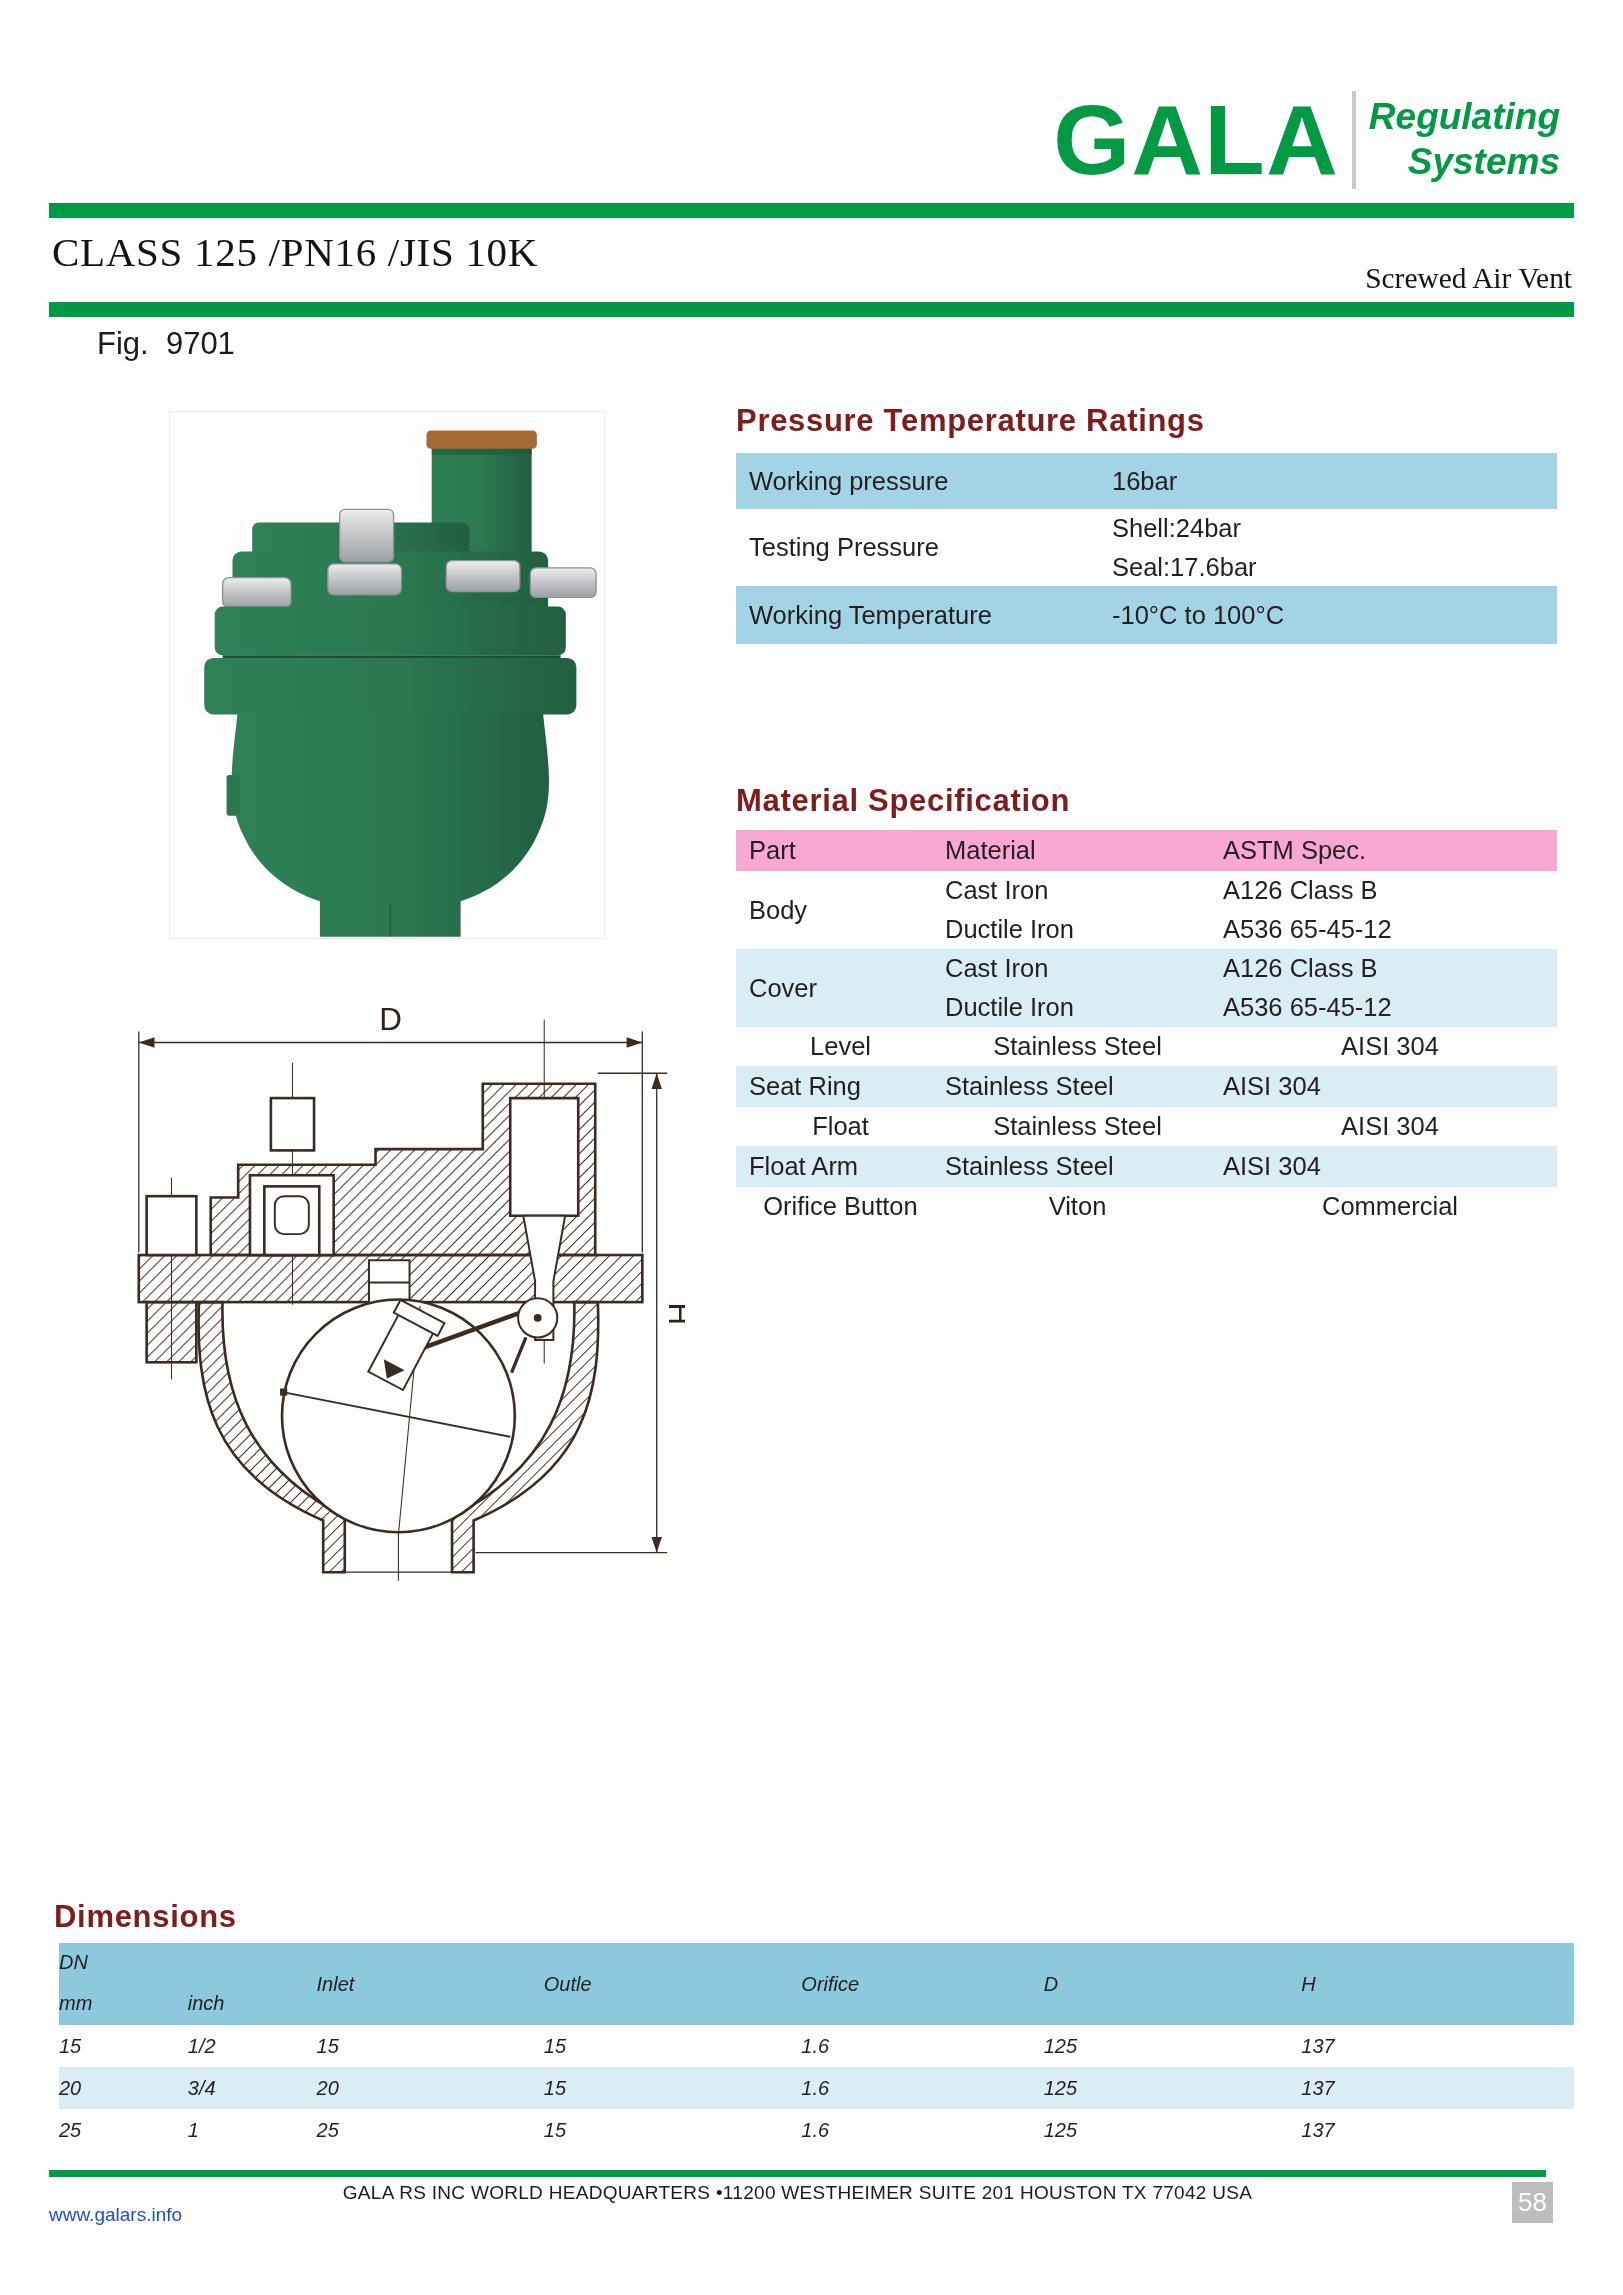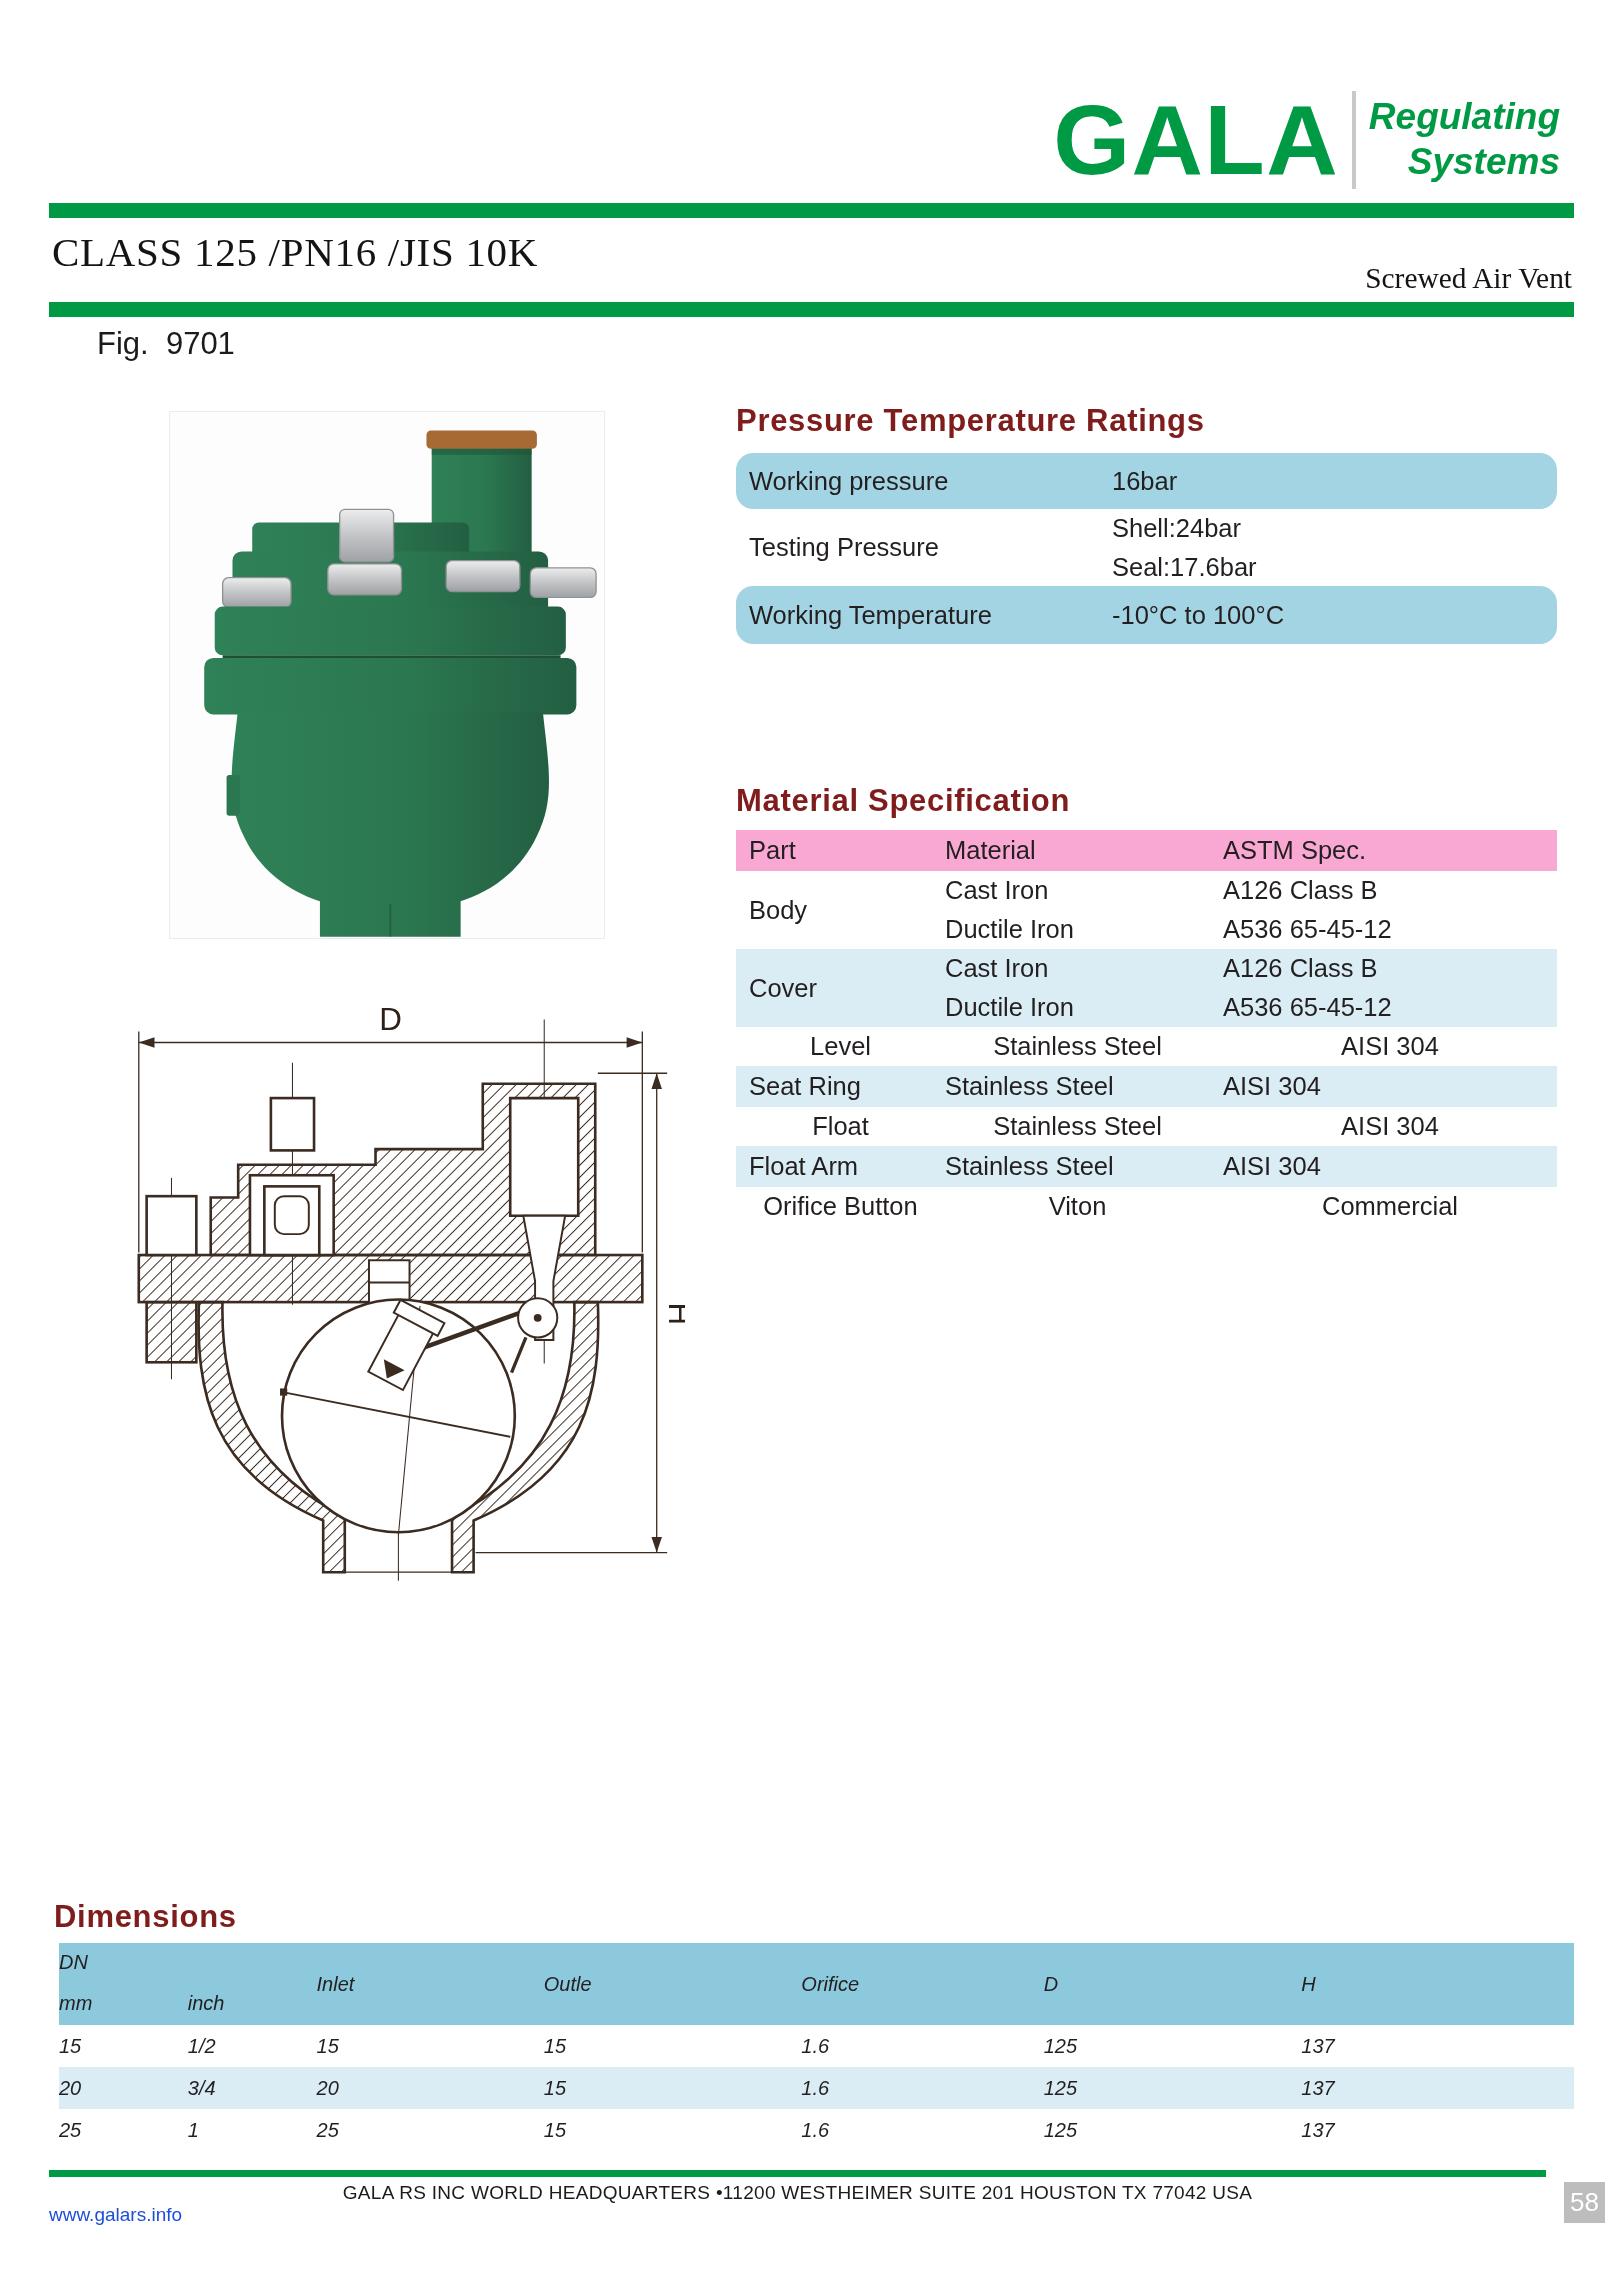--- a/index.html
+++ b/index.html
@@ -24,21 +24,21 @@
   .photo-box svg { width:100%; height:100%; display:block; }
 
   
   .sec-heading { position:absolute; font-size:31px; font-weight:bold; color:#7f1d1d; letter-spacing:0.7px; }
   .h-pressure { left:736px; top:403px; }
   .h-material { left:736px; top:783px; }
   .h-dimensions { left:54px; top:1899px; }
 
   
   .pt-table { position:absolute; left:736px; top:453px; width:821px; font-size:25.5px; }
-  .pt-row { display:flex; align-items:center;border-radius:17px; }
+  .pt-row { display:flex; align-items:center; }
   .pt-row.blue { background:#A3D4E3; }
   .pt-r1 { height:56px; }
   .pt-r2 { height:77px; }
   .pt-r3 { height:58px; }
   .pt-label { width:376px; padding-left:13px; box-sizing:border-box; }
   .pt-value { flex:1; }
   .pt-value .vline { line-height:1.5; }
 
   
   .mat-wrap { position:absolute; left:736px; top:830px; width:821px; }
@@ -62,21 +62,21 @@
   .dim-table td { vertical-align:middle; padding:0; }
   .dim-hdr { background:#8DC9DC; }
   .dim-hdr-r1 { height:39px; }
   .dim-hdr-r2 { height:43px; }
   .dim-row { height:42px; }
 
   
   .footer-bar { position:absolute; left:49px; top:2170px; width:1497px; height:7.2px; background:#009A44; }
   .footer-text { position:absolute; left:49px; top:2182px; width:1497px; text-align:center; font-size:19px; color:#1d1b1a; letter-spacing:0.3px; }
   .footer-url { position:absolute; left:49px; top:2204px; width:1497px; text-align:left; font-size:19px; color:#1d4ed8; }
-  .page-num { position:absolute; left:1564px; top:2182px; width:41px; height:41px; background:#BDBDBD; color:#ffffff;
+  .page-num { position:absolute; left:1512px; top:2182px; width:41px; height:41px; background:#BDBDBD; color:#ffffff;
               font-size:26px; display:flex; align-items:center; justify-content:center; }
 </style>
 </head>
 <body>
 
 <div class="page">
 
   <div class="logo">
     <span class="logo-name">GALA</span>
     <span class="logo-divider"></span>

